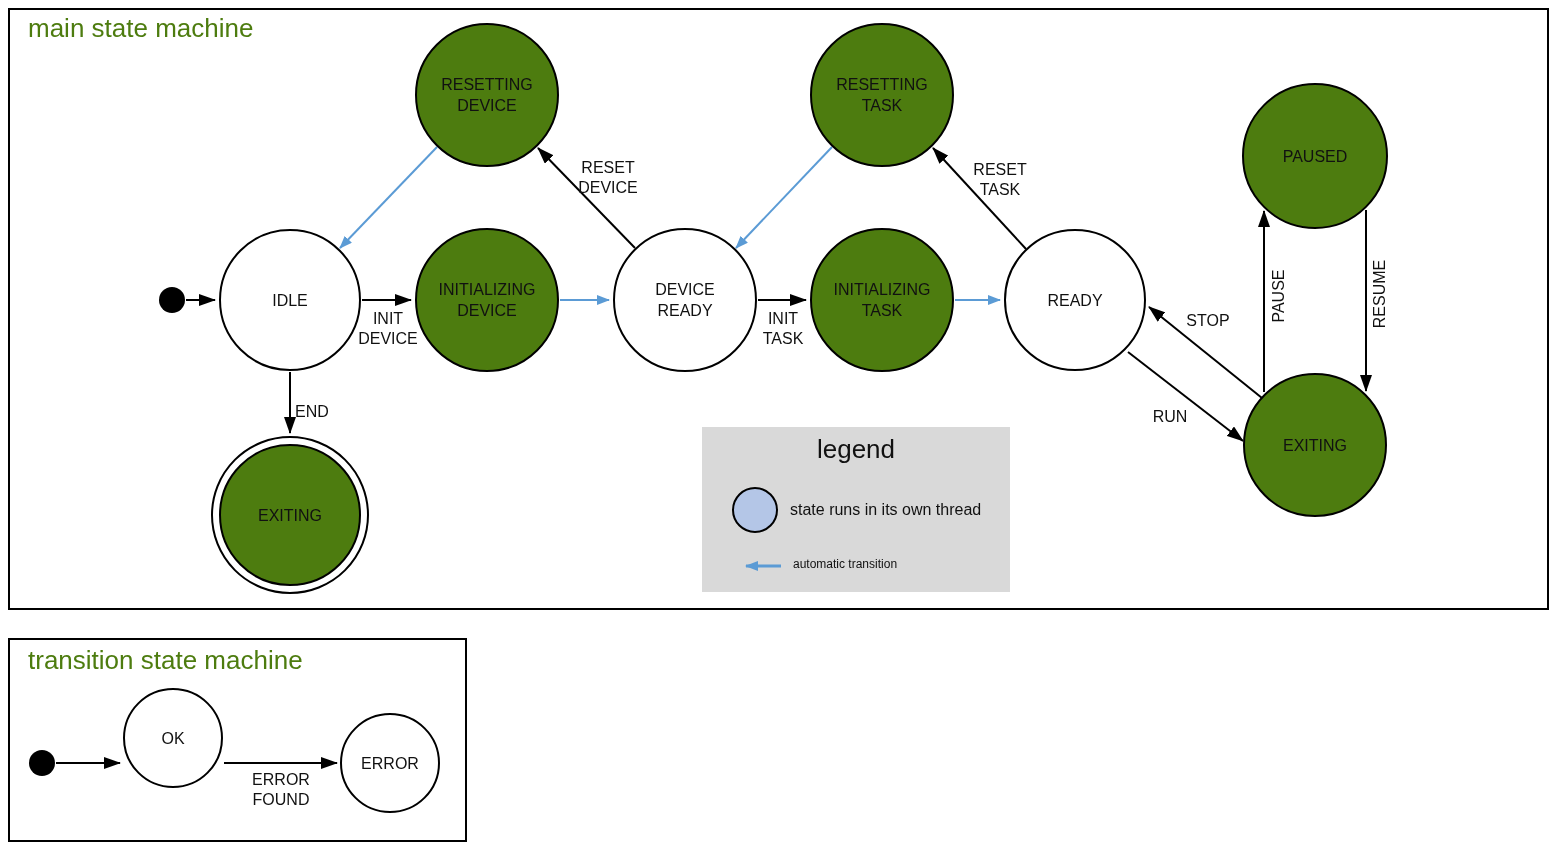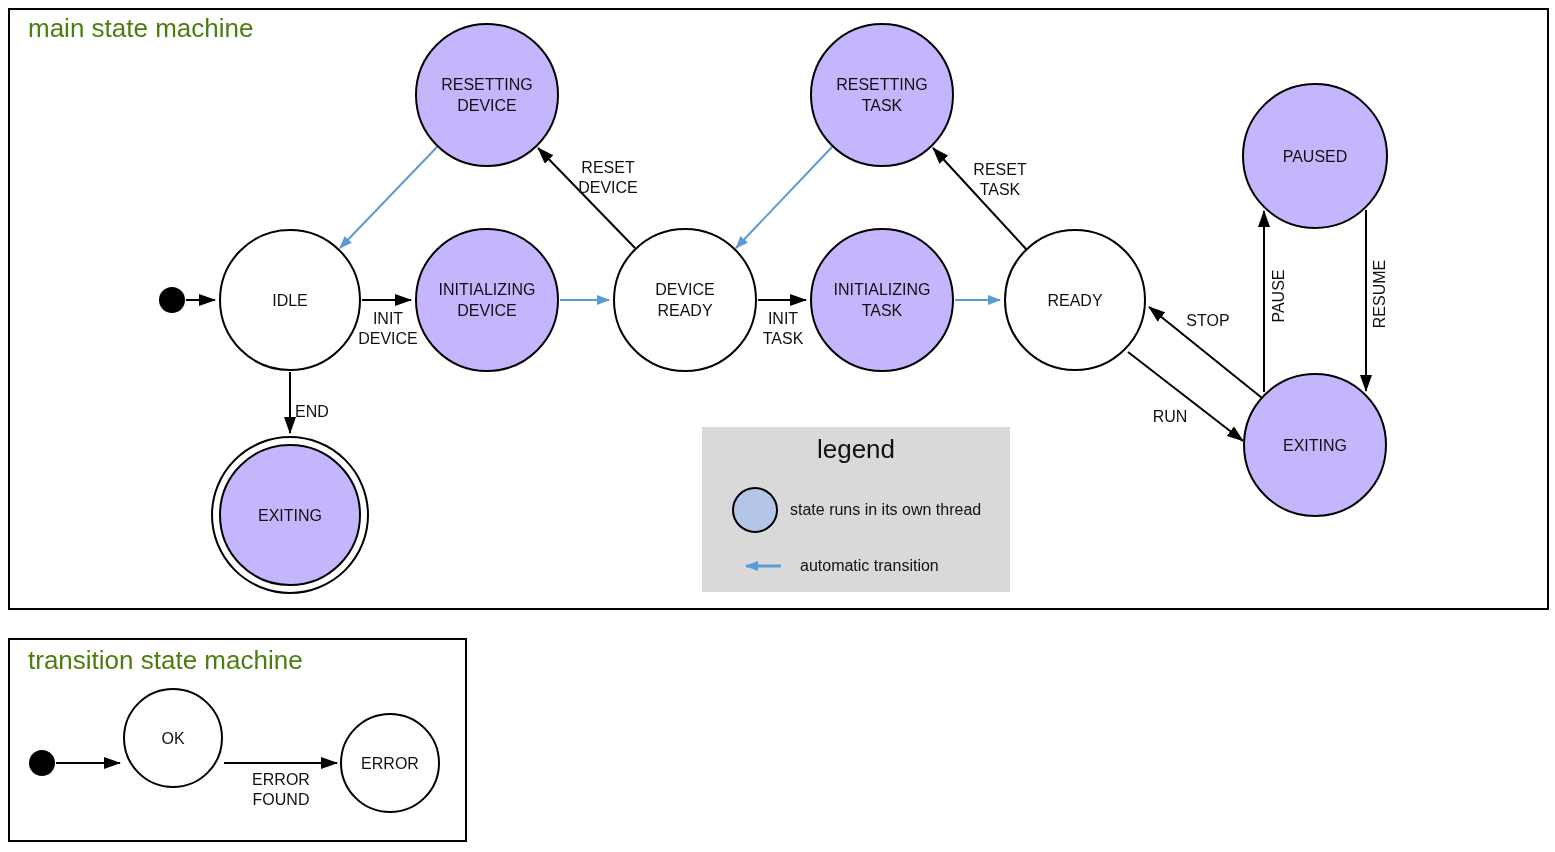--- a/index.html
+++ b/index.html
@@ -20,26 +20,26 @@
   #main-title  { left: 28px; top: 13px; }
   #ortho-title { left: 28px; top: 645px; }
 
   
   #legend-panel { position: absolute; left: 702px; top: 427px; width: 308px; height: 165px; background: #d9d9d9; }
   #legend-title { position: absolute; left: 0; top: 7px; width: 100%; text-align: center; font-size: 26px; font-weight: 500; }
   #legend-circle { position: absolute; left: 30px; top: 60px; width: 46px; height: 46px;
                    border: 2px solid #000; border-radius: 50%; background: #b4c6e7; }
   #legend-item1-text { position: absolute; left: 88px; top: 74px; font-size: 16px; }
   #legend-arrow-svg  { position: absolute; left: 31px; top: 132px; }
-  #legend-item2-text { position: absolute; left: 98px; top: 130px; font-size: 16px; }
+  #legend-item2-text { position: absolute; left: 91px; top: 130px; font-size: 12px; }
 
   
   .state { position: absolute; border: 2px solid #000; border-radius: 50%; background: #ffffff;
            display: flex; align-items: center; justify-content: center; }
-  .state.threaded { background: #c4b5fd; }
+  .state.threaded { background: #4d7c0f; }
   .state-label { font-size: 16px; font-weight: 500; text-align: center;
                  white-space: pre-line; line-height: 21px; color: #111; }
   .final-ring { position: absolute; border: 2px solid #000; border-radius: 50%; background: transparent; pointer-events: none; }
   .initial-dot { position: absolute; background: #000; border-radius: 50%; }
 
   .edge-label { position: absolute; transform: translate(-50%, -50%); font-size: 16px; font-weight: 500;
                 text-align: center; white-space: pre-line; line-height: 20px; color: #111; }
   .edge-label.rot { transform: translate(-50%, -50%) rotate(-90deg); }
 
   #edges-layer { position: absolute; left: 0; top: 0; pointer-events: none; }

